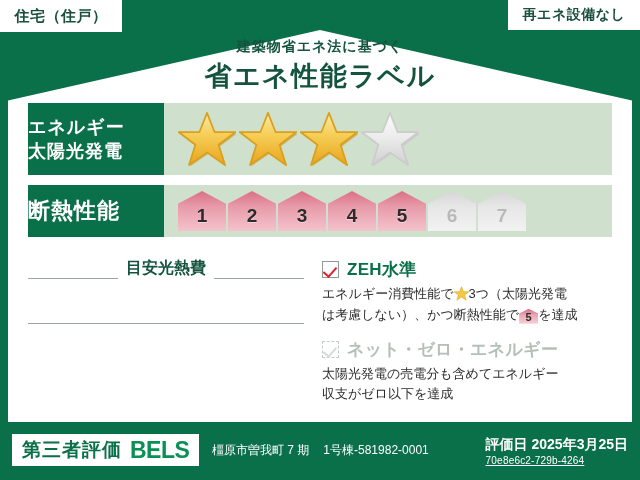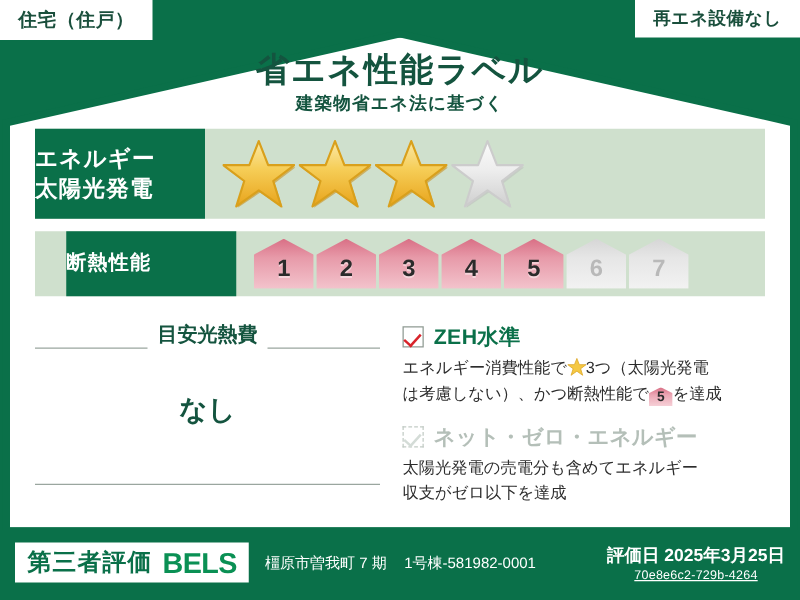--- a/index.html
+++ b/index.html
@@ -109,21 +109,21 @@
     line-height: 1.35;
     text-align: center;
   }
   .perf-value {
     flex: 1;
     display: flex;
     align-items: center;
     padding-left: 14px;
   }
   #row-insulation { height: 52px; }
-  #row-insulation .perf-label { font-size: 16px; margin-left: 25px; }
+  #row-insulation .perf-label { font-size: 22px; }
 
   
   .star-strip { display: flex; align-items: center; gap: 3px; }
   .star {
     width: 58px;
     height: 56px;
     display: block;
   }
 
   
@@ -309,40 +309,40 @@
     top: 14px;
     color: #ffffff;
     font-size: 12px;
     display: flex;
     gap: 14px;
   }
   #footer-right {
     position: absolute;
     right: 12px;
     top: 8px;
-    text-align: center;
+    text-align: left;
     color: #ffffff;
   }
   #eval-date { font-size: 14px; font-weight: bold; }
   #eval-id { font-size: 10px; margin-top: 1px; letter-spacing: 0.2px; text-decoration: underline; }
 </style>
 </head>
 <body>
 
 <div id="label-root">
 
   <div id="green-house-border"></div>
   <div id="white-house"></div>
 
   <div id="tag-left" class="corner-tag">住宅（住戸）</div>
   <div id="tag-right" class="corner-tag">再エネ設備なし</div>
 
   <div id="heading-block">
+    <div id="heading-sub">建築物省エネ法に基づく</div>
     <div id="heading-main">省エネ性能ラベル</div>
-    <div id="heading-sub">建築物省エネ法に基づく</div>
   </div>
 
   <div id="perf-area">
 
     <div class="perf-row" id="row-energy">
       <div class="perf-label">
         <span>エネルギー</span>
         <span>太陽光発電</span>
       </div>
       <div class="perf-value">
@@ -413,21 +413,20 @@
   </div>
 
   <div id="lower">
 
     <div id="cost-col">
       <div id="cost-head">
         <span class="rule"></span>
         <span>目安光熱費</span>
         <span class="rule"></span>
       </div>
-      <div id="cost-value">なし</div>
       <div id="cost-bottom-rule"></div>
     </div>
 
     <div id="zeh-col">
 
       <div class="zeh-head">
         <span class="chk checked"></span>
         <span class="zeh-title">ZEH水準</span>
       </div>
       <div class="zeh-body">

